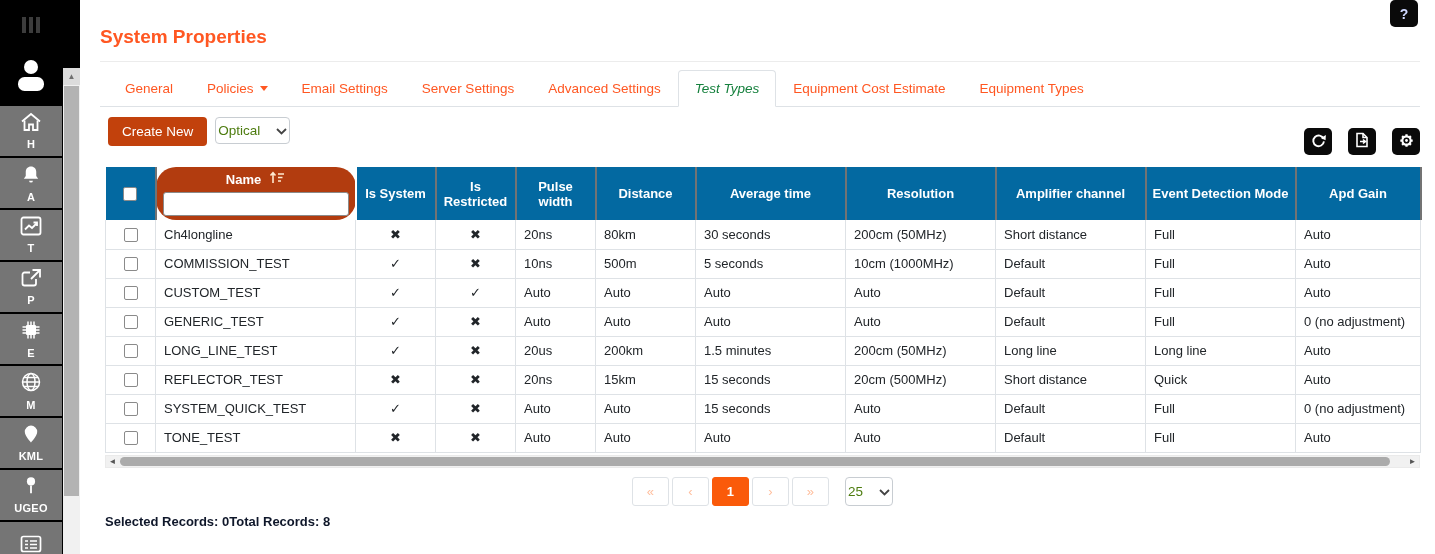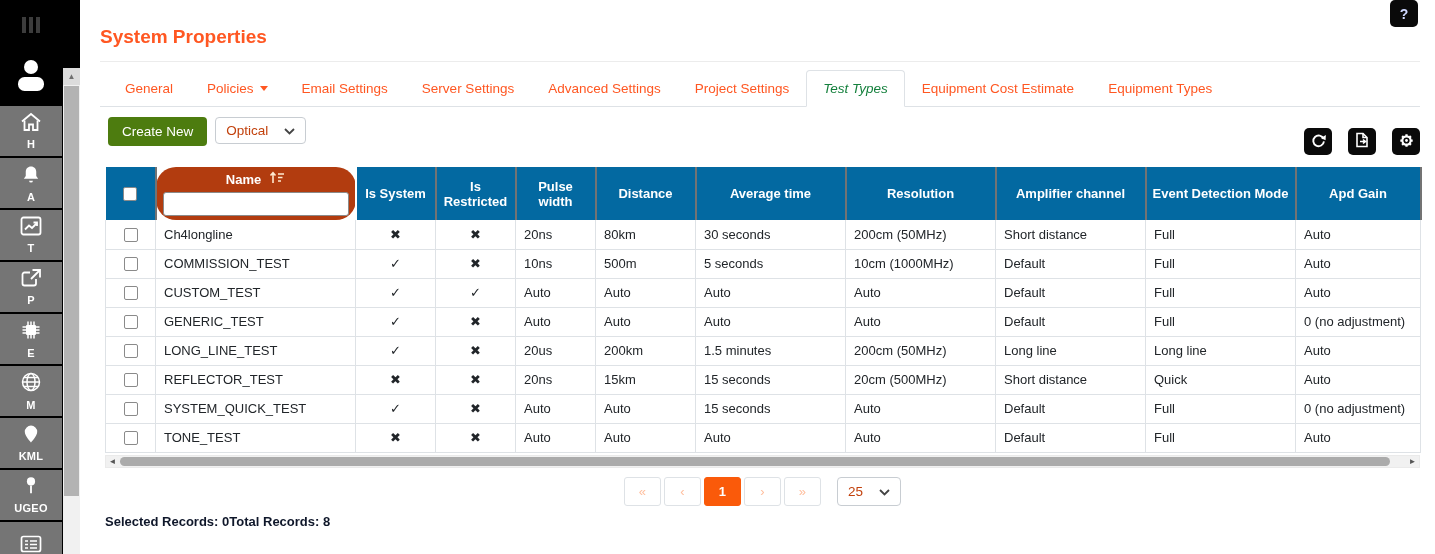--- a/index.html
+++ b/index.html
@@ -31,24 +31,24 @@
   .tabs { display:flex; align-items:flex-end; margin:8px 15px 0 20px; padding-left:8px; border-bottom:1px solid #dee2e6; }
   .tab { padding:10px 16px; font-size:13.5px; color:#ff5722; cursor:pointer; white-space:nowrap;
     border:1px solid transparent; border-radius:4px 4px 0 0; margin-bottom:-1px; display:flex; align-items:center; gap:6px; }
   .tab.active { color:#15803d; background:#fff; border-color:#dee2e6 #dee2e6 #fff;font-style:italic; }
   .caret-down { width:0; height:0; border-left:4px solid transparent; border-right:4px solid transparent;
     border-top:5px solid #ff5722; display:inline-block; }
 
   
   .toolbar { display:flex; justify-content:space-between; margin:10px 15px 0 20px; padding-left:8px; }
   .toolbar-left { display:flex; gap:8px; align-items:flex-start; }
-  .btn-dark { background:#4d7c0f; color:#fff; border:none; border-radius:4px; padding:7px 14px;
+  .btn-dark { background:#c2410c; color:#fff; border:none; border-radius:4px; padding:7px 14px;
     font-size:13.5px; cursor:pointer; font-family:inherit; }
   .select-box { display:flex; align-items:center; gap:16px; border:1px solid #c8cdd2; border-radius:4px;
-    background:#fff; padding:0 10px; height:27px; font-size:13.5px; color:#c2410c; cursor:pointer; }
+    background:#fff; padding:0 2px; height:27px; font-size:13.5px; color:#4d7c0f; cursor:pointer; }
   .toolbar-right { display:flex; gap:16px; margin-top:11px; }
   .icon-btn { width:28px; height:27px; background:#0a0a0a; border:none; border-radius:5px;
     display:flex; align-items:center; justify-content:center; cursor:pointer; }
 
   
   .table-wrap { margin:12px 15px 0 25px; }
   table { border-collapse:collapse; table-layout:fixed; width:1315px; font-size:13px; color:#212529; }
   thead th { background:#0369a1; color:#fff; font-size:13px; font-weight:bold; text-align:center;
     vertical-align:middle; height:52px; border-right:2px solid #737373; padding:4px 6px; }
   thead th.th-name { background:#b23c0f; border-right:2px solid #fff;border-radius:20px; }
@@ -190,23 +190,20 @@
         <span class="caret-down"></span>
       </div>
     <div class="tab">
         <span>Email Settings</span>
       </div>
     <div class="tab">
         <span>Server Settings</span>
       </div>
     <div class="tab">
         <span>Advanced Settings</span>
-      </div>
-    <div class="tab">
-        <span>Project Settings</span>
       </div>
     <div class="tab active">
         <span>Test Types</span>
       </div>
     <div class="tab">
         <span>Equipment Cost Estimate</span>
       </div>
     <div class="tab">
         <span>Equipment Types</span>
       </div>

